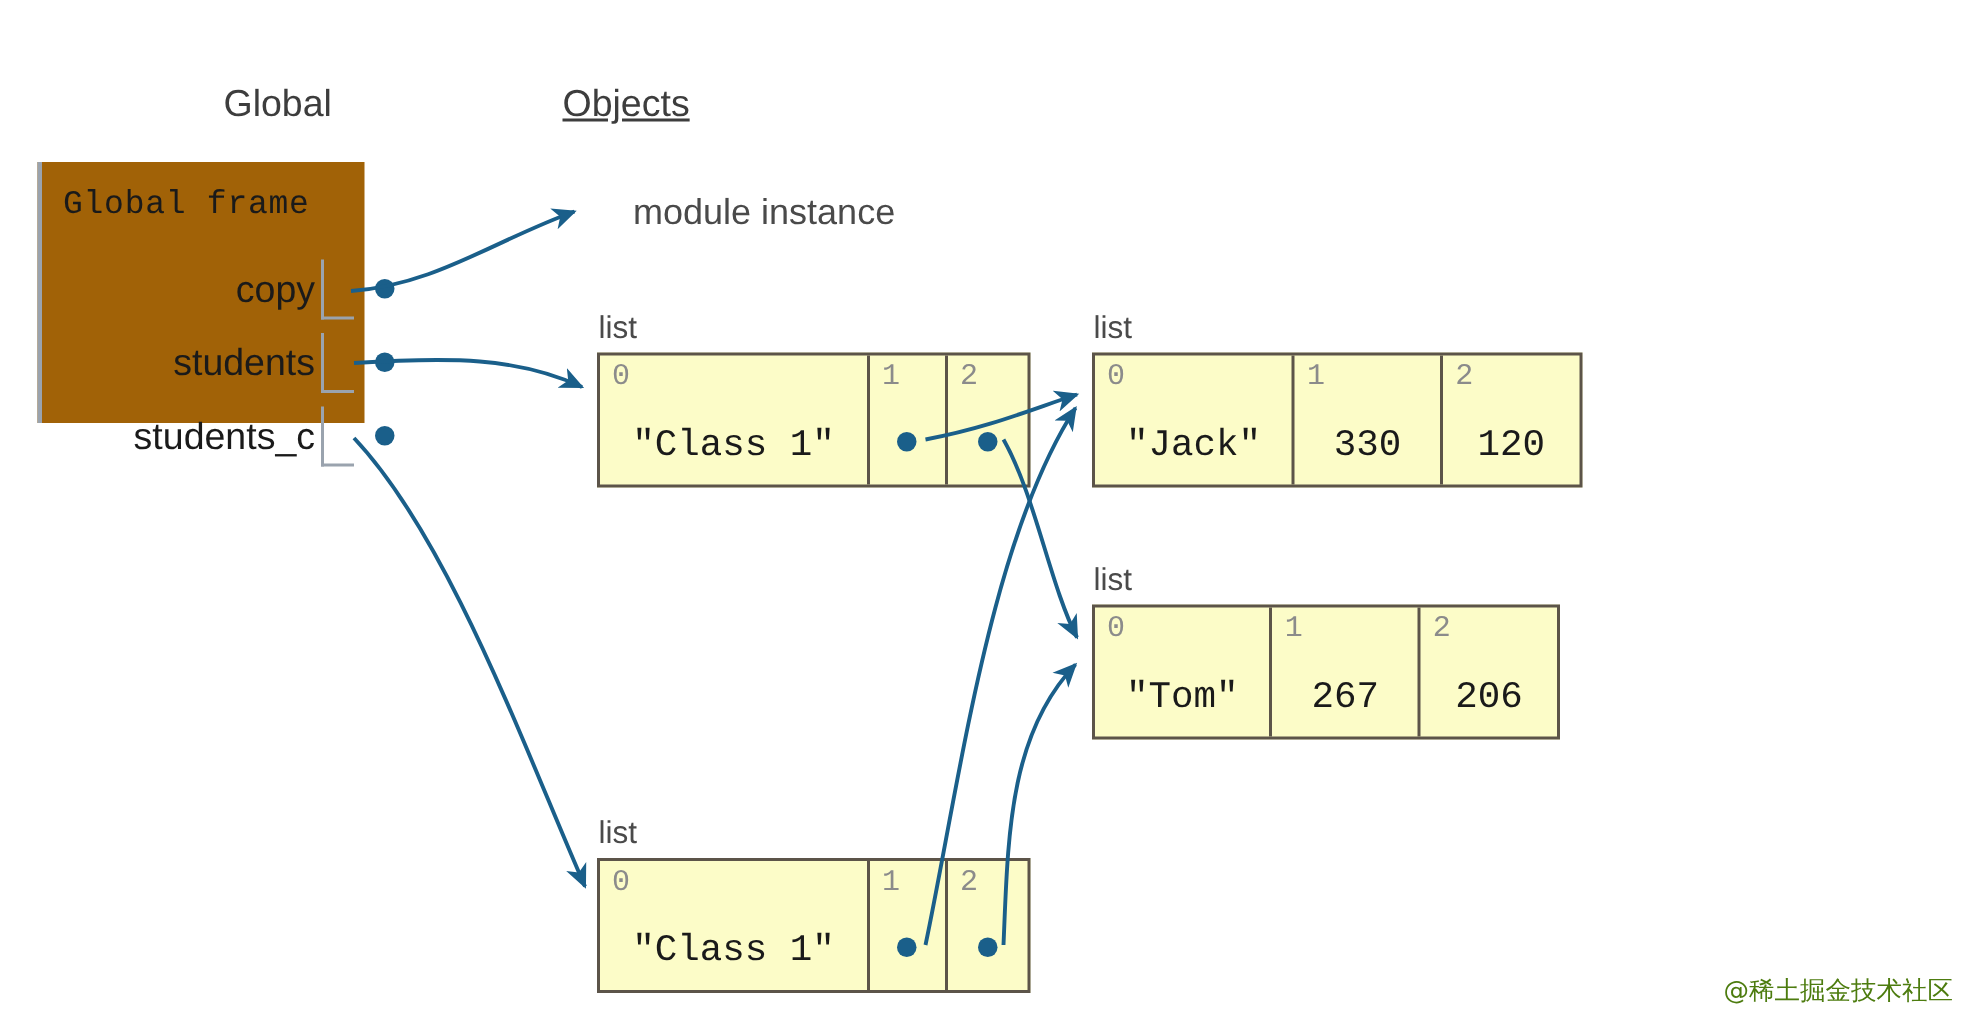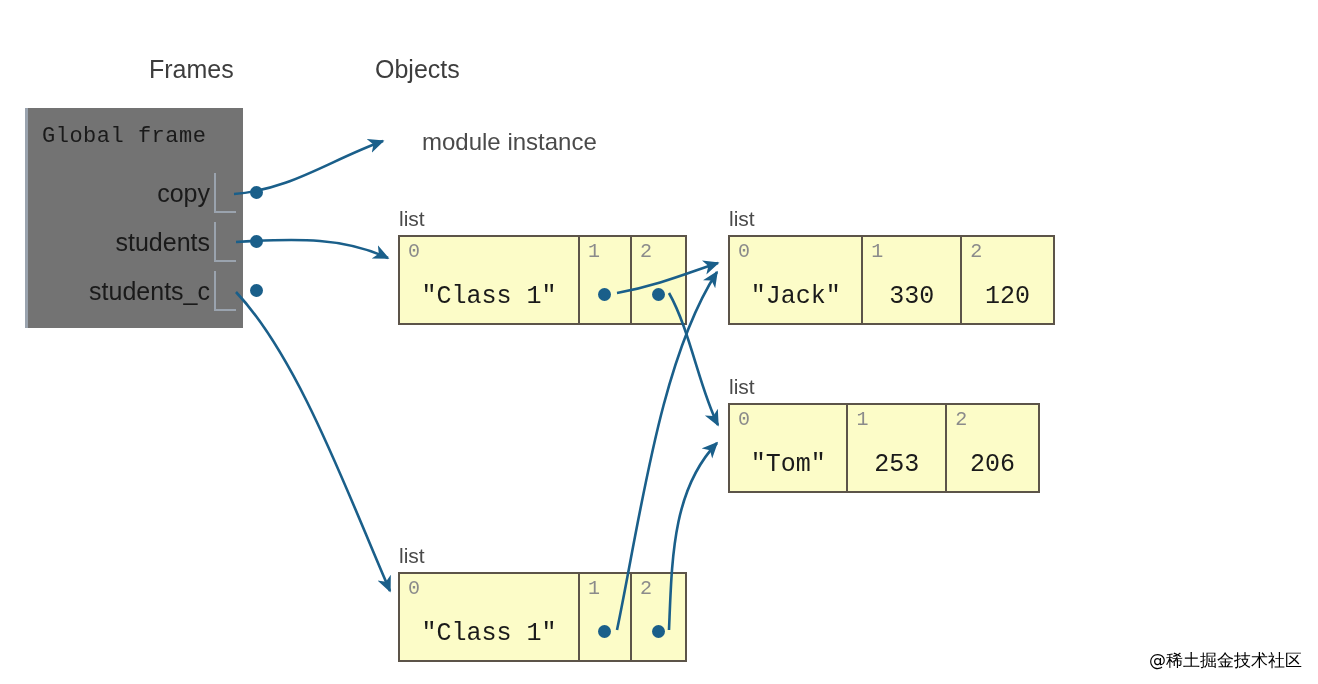--- a/index.html
+++ b/index.html
@@ -18,30 +18,30 @@
 
   
   .col-heading {
     position: absolute;
     font-family: "Liberation Sans", sans-serif;
     font-size: 25px;
     color: #3d3d3d;
     white-space: nowrap;
   }
   #heading-frames { left: 149px; top: 55px; }
-  #heading-objects { left: 375px; top: 55px; }
+  #heading-objects { left: 375px; top: 55px; text-decoration: underline; }
 
   
   #global-frame {
     position: absolute;
     left: 25px;
     top: 108px;
     width: 218px;
-    height: 220px;
-    background: #737373;
+    height: 174px;
+    background: #a16207;
     border-left: 3px solid #9aa3ae;
     box-sizing: border-box;
   }
   #frame-title {
     position: absolute;
     left: 14px;
     top: 16px;
     font-family: "Liberation Mono", monospace;
     font-size: 22px;
     color: #1a1a1a;
@@ -159,30 +159,30 @@
     pointer-events: none;
   }
 
   
   #watermark {
     position: absolute;
     right: 16px;
     bottom: 12px;
     font-family: "DejaVu Sans", sans-serif;
     font-size: 17px;
-    color: #000000;
+    color: #4d7c0f;
     white-space: nowrap;
   }
 </style>
 </head>
 <body>
 
 <div id="stage">
 
-  <div class="col-heading" id="heading-frames">Frames</div>
+  <div class="col-heading" id="heading-frames">Global</div>
   <div class="col-heading" id="heading-objects">Objects</div>
 
   <div id="global-frame">
     <div id="frame-title">Global frame</div>
 
     <div class="frame-var" id="var-copy">
       <div class="var-name">copy</div>
       <div class="var-bracket"></div>
       <div class="dot" style="left:222px; top:16px;"></div>
     </div>
@@ -235,21 +235,21 @@
   </div>
 
   <div class="obj-label" style="left:729px; top:375px;">list</div>
   <div class="list-box" id="list-3" style="left:728px; top:403px; width:312px;">
     <div class="cell" style="width:120px;">
       <span class="idx">0</span>
       <span class="val">"Tom"</span>
     </div>
     <div class="cell" style="width:100px;">
       <span class="idx">1</span>
-      <span class="val">253</span>
+      <span class="val">267</span>
     </div>
     <div class="cell" style="width:92px;">
       <span class="idx">2</span>
       <span class="val">206</span>
     </div>
   </div>
 
   <div class="obj-label" style="left:399px; top:544px;">list</div>
   <div class="list-box" id="list-4" style="left:398px; top:572px; width:289px;">
     <div class="cell" style="width:180px;">

